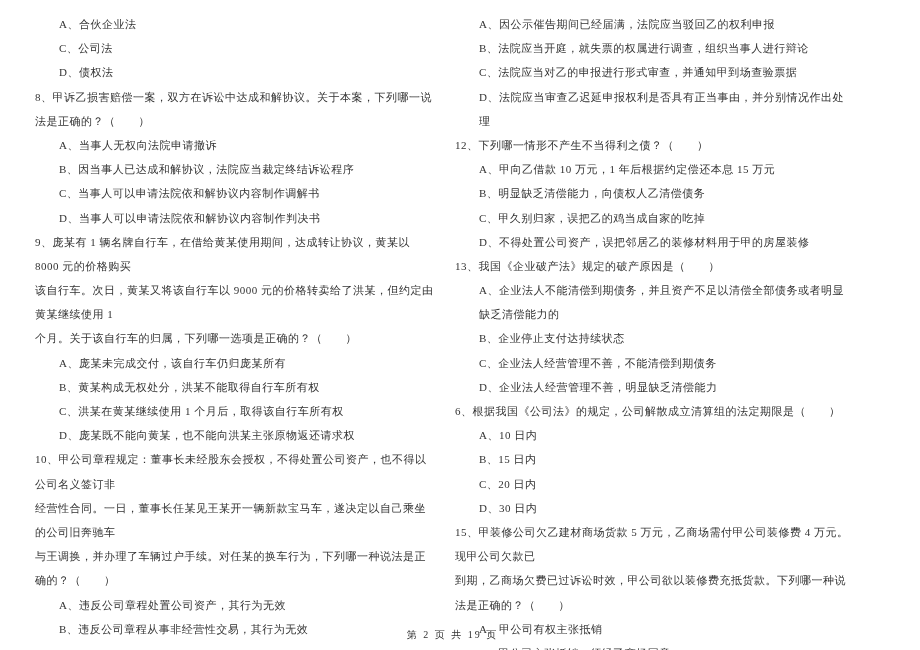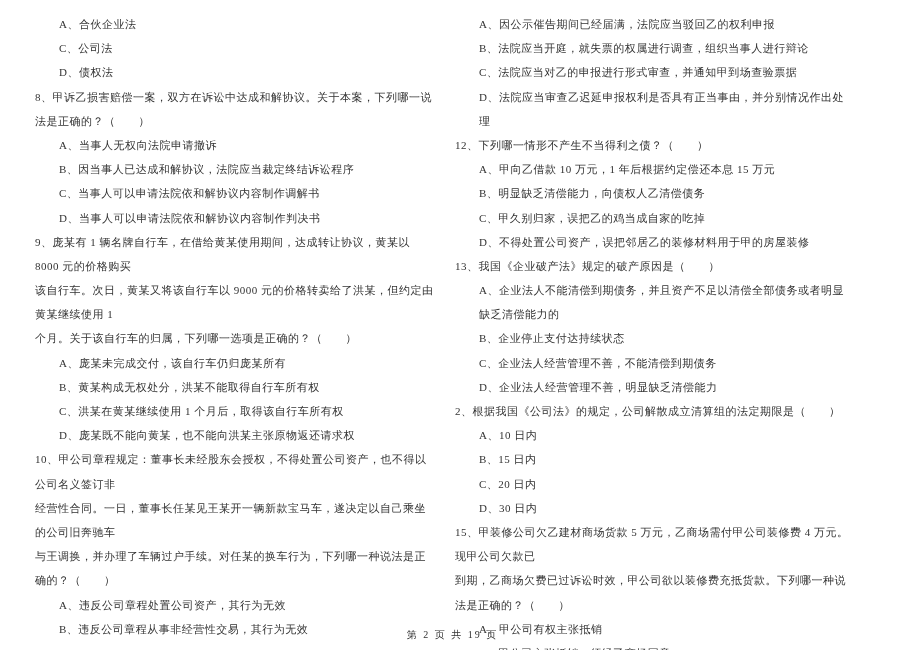--- a/index.html
+++ b/index.html
@@ -89,21 +89,21 @@
     <div class="line q">12、下列哪一情形不产生不当得利之债？（　　）</div>
     <div class="line opt">A、甲向乙借款 10 万元，1 年后根据约定偿还本息 15 万元</div>
     <div class="line opt">B、明显缺乏清偿能力，向债权人乙清偿债务</div>
     <div class="line opt">C、甲久别归家，误把乙的鸡当成自家的吃掉</div>
     <div class="line opt">D、不得处置公司资产，误把邻居乙的装修材料用于甲的房屋装修</div>
     <div class="line q">13、我国《企业破产法》规定的破产原因是（　　）</div>
     <div class="line opt">A、企业法人不能清偿到期债务，并且资产不足以清偿全部债务或者明显缺乏清偿能力的</div>
     <div class="line opt">B、企业停止支付达持续状态</div>
     <div class="line opt">C、企业法人经营管理不善，不能清偿到期债务</div>
     <div class="line opt">D、企业法人经营管理不善，明显缺乏清偿能力</div>
-    <div class="line q">2、根据我国《公司法》的规定，公司解散成立清算组的法定期限是（　　）</div>
+    <div class="line q">6、根据我国《公司法》的规定，公司解散成立清算组的法定期限是（　　）</div>
     <div class="line opt">A、10 日内</div>
     <div class="line opt">B、15 日内</div>
     <div class="line opt">C、20 日内</div>
     <div class="line opt">D、30 日内</div>
     <div class="line q">15、甲装修公司欠乙建材商场货款 5 万元，乙商场需付甲公司装修费 4 万元。现甲公司欠款已</div>
     <div class="line cont">到期，乙商场欠费已过诉讼时效，甲公司欲以装修费充抵货款。下列哪一种说法是正确的？（　　）</div>
     <div class="line opt">A、甲公司有权主张抵销</div>
     <div class="line opt">B、甲公司主张抵销，须经乙商场同意</div>
 
   </div>

